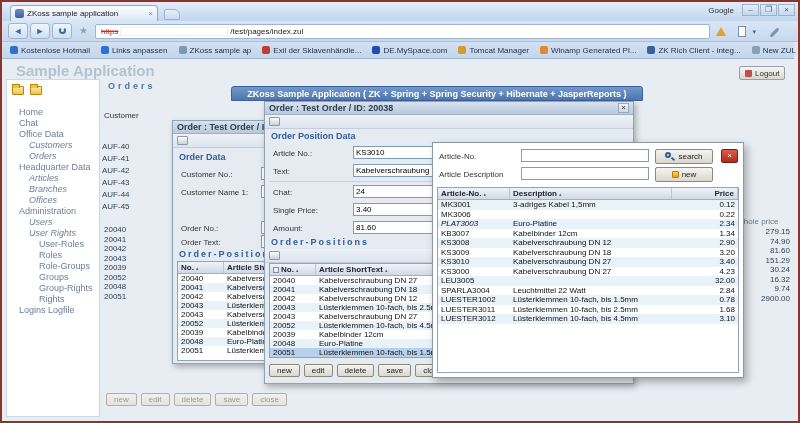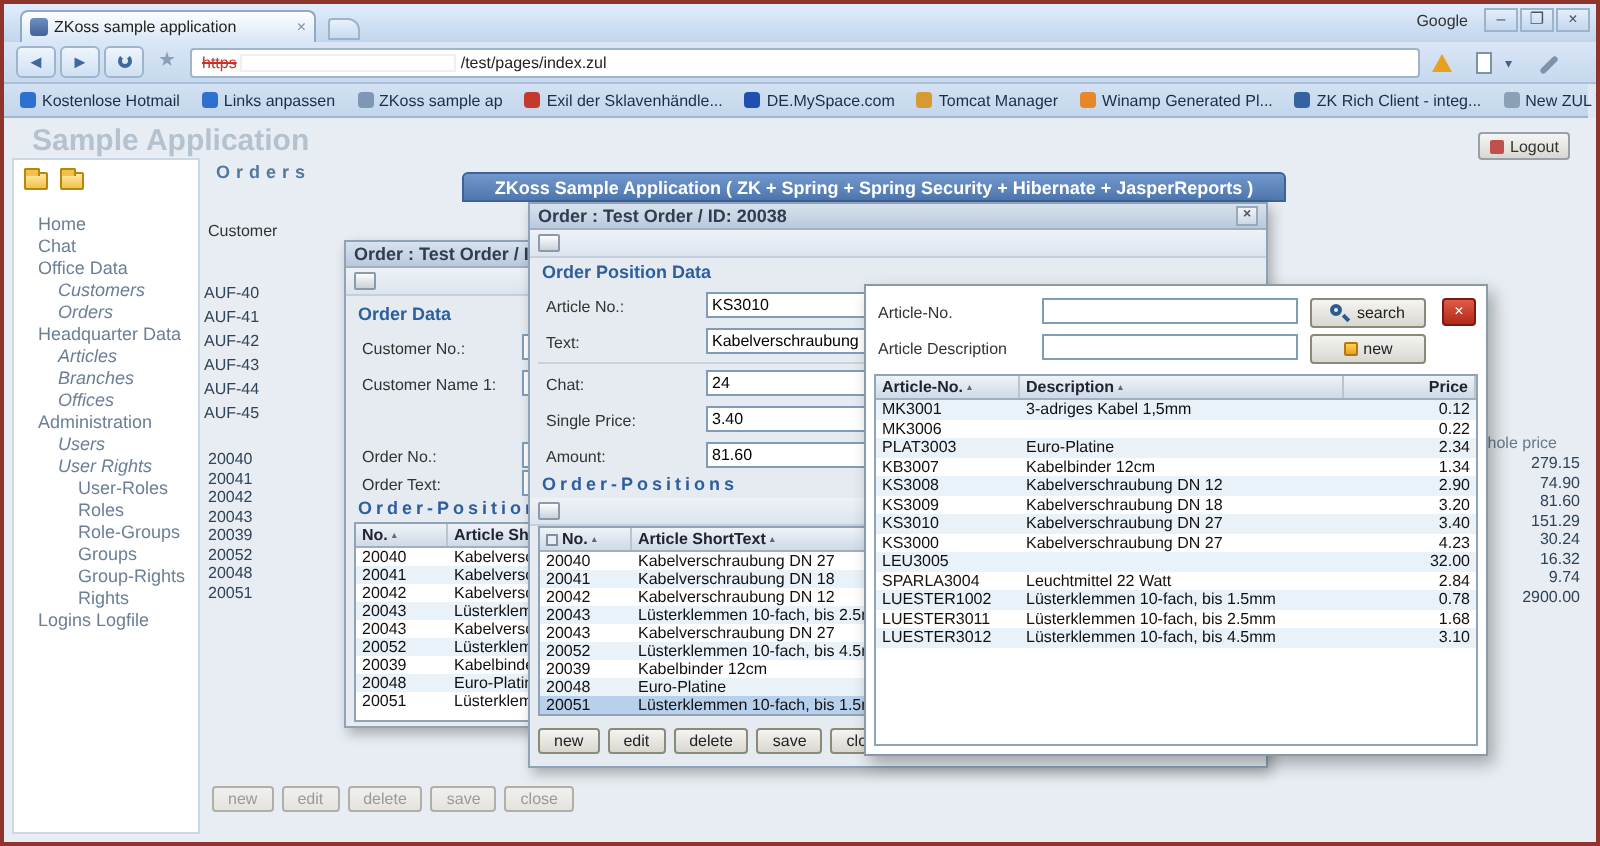--- a/index.html
+++ b/index.html
@@ -559,21 +559,21 @@
               <span class="gcell" style="width:162px;">3-adriges Kabel 1,5mm</span>
               <span class="gcell num" style="flex:1;">0.12</span>
             </div>
 
             <div class="grow">
               <span class="gcell" style="width:72px;">MK3006</span>
               <span class="gcell num" style="flex:1;">0.22</span>
             </div>
 
             <div class="grow">
-              <span class="gcell" style="width:72px;">PLAT3003</span>
+              <span class="gcell" style="width:72px;font-style:italic;">PLAT3003</span>
               <span class="gcell" style="width:162px;">Euro-Platine</span>
               <span class="gcell num" style="flex:1;">2.34</span>
             </div>
 
             <div class="grow">
               <span class="gcell" style="width:72px;">KB3007</span>
               <span class="gcell" style="width:162px;">Kabelbinder 12cm</span>
               <span class="gcell num" style="flex:1;">1.34</span>
             </div>
 

